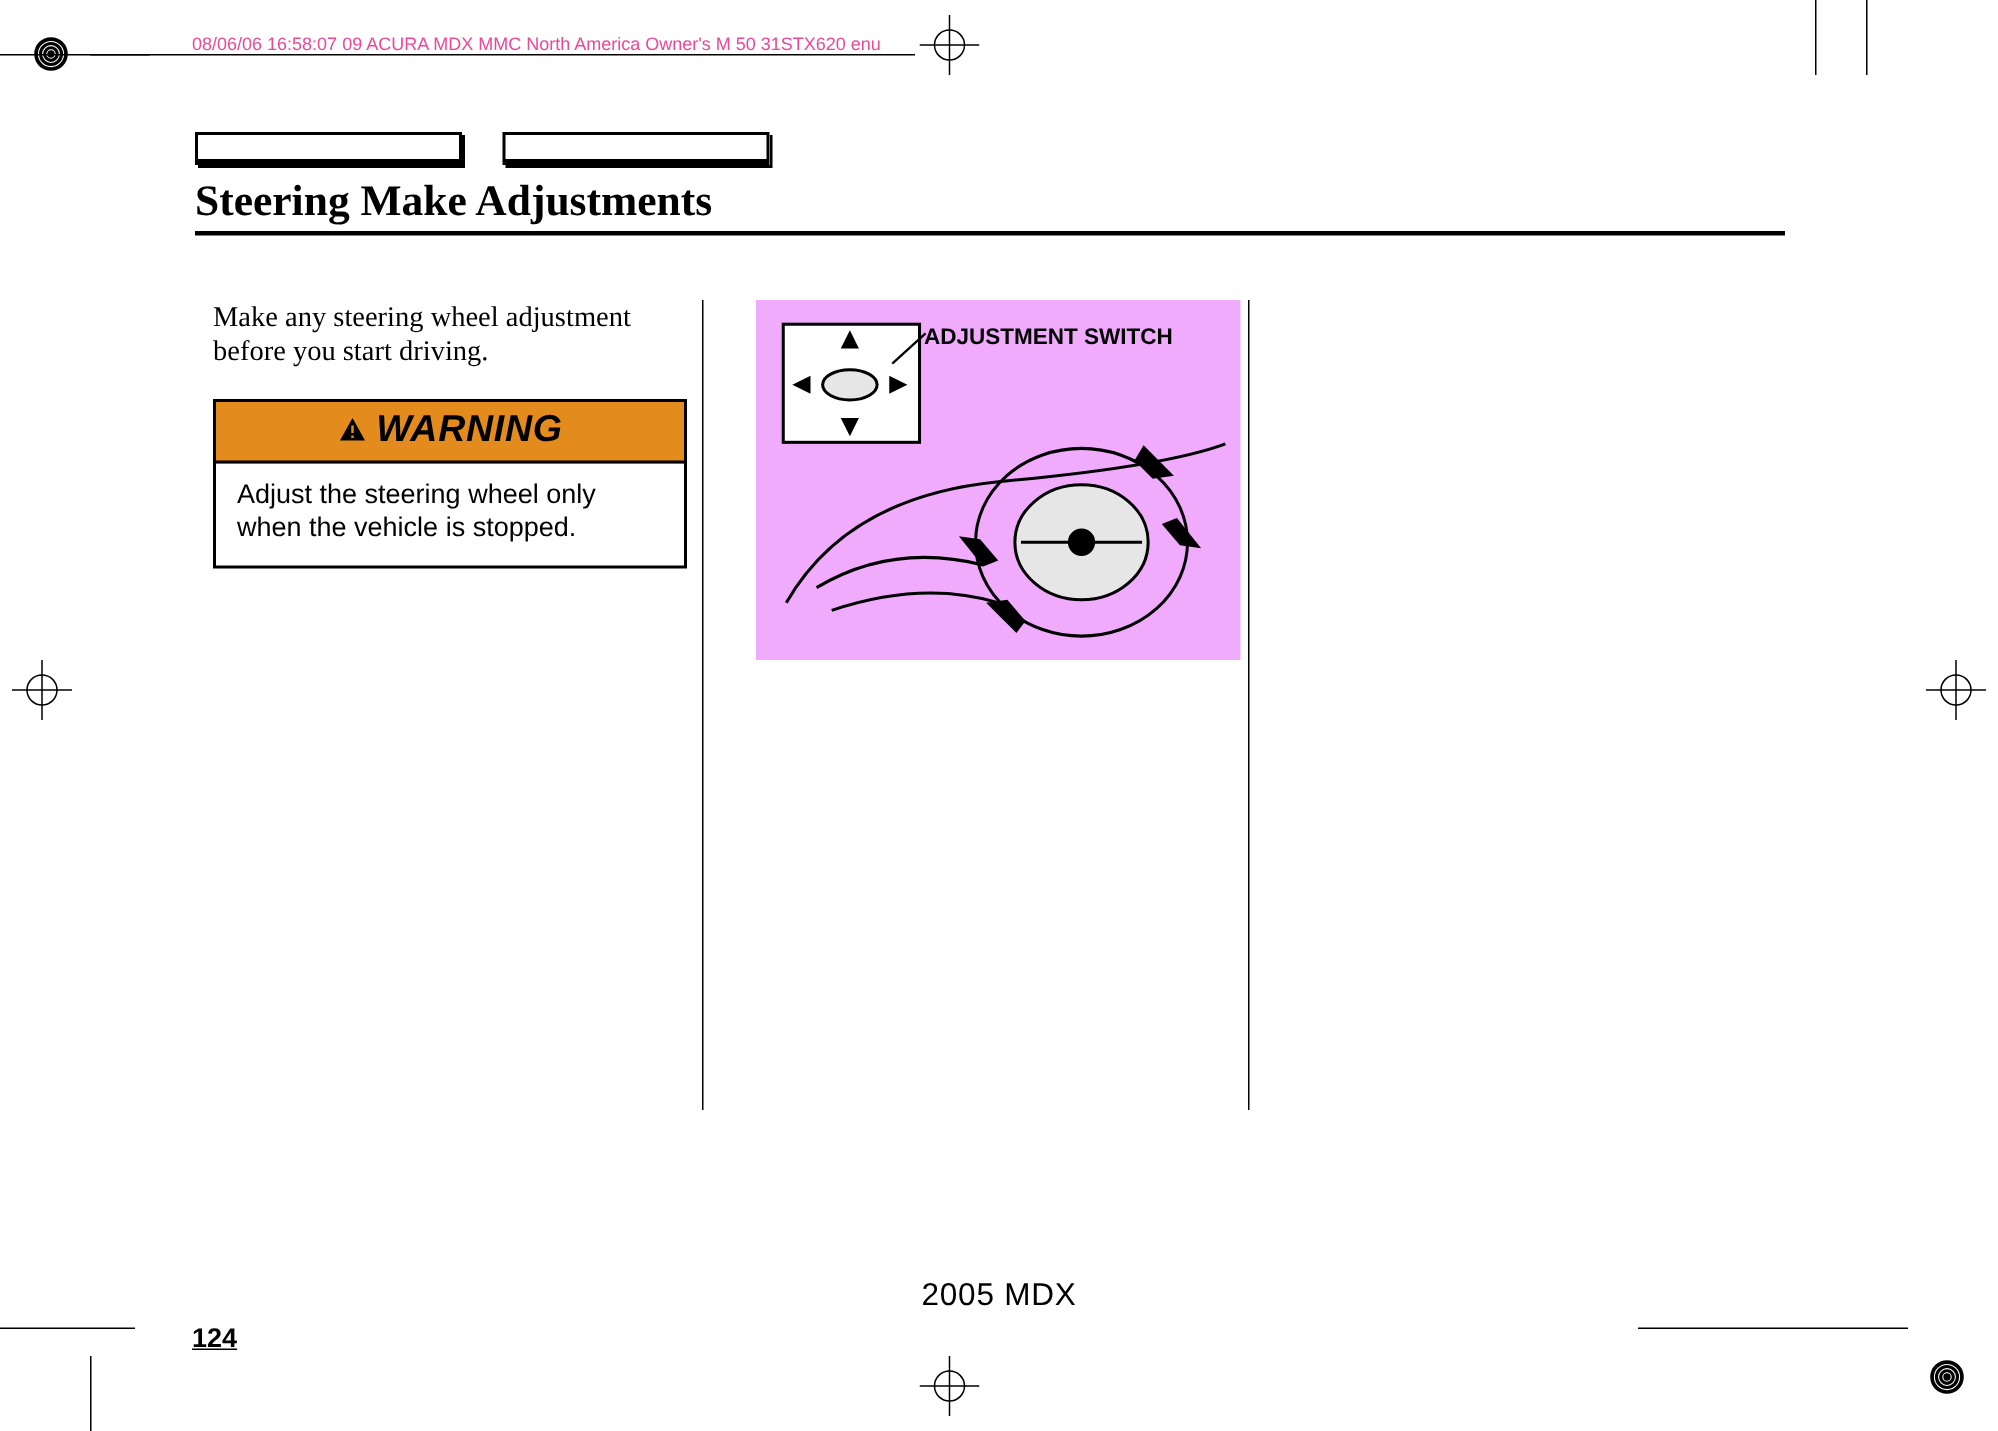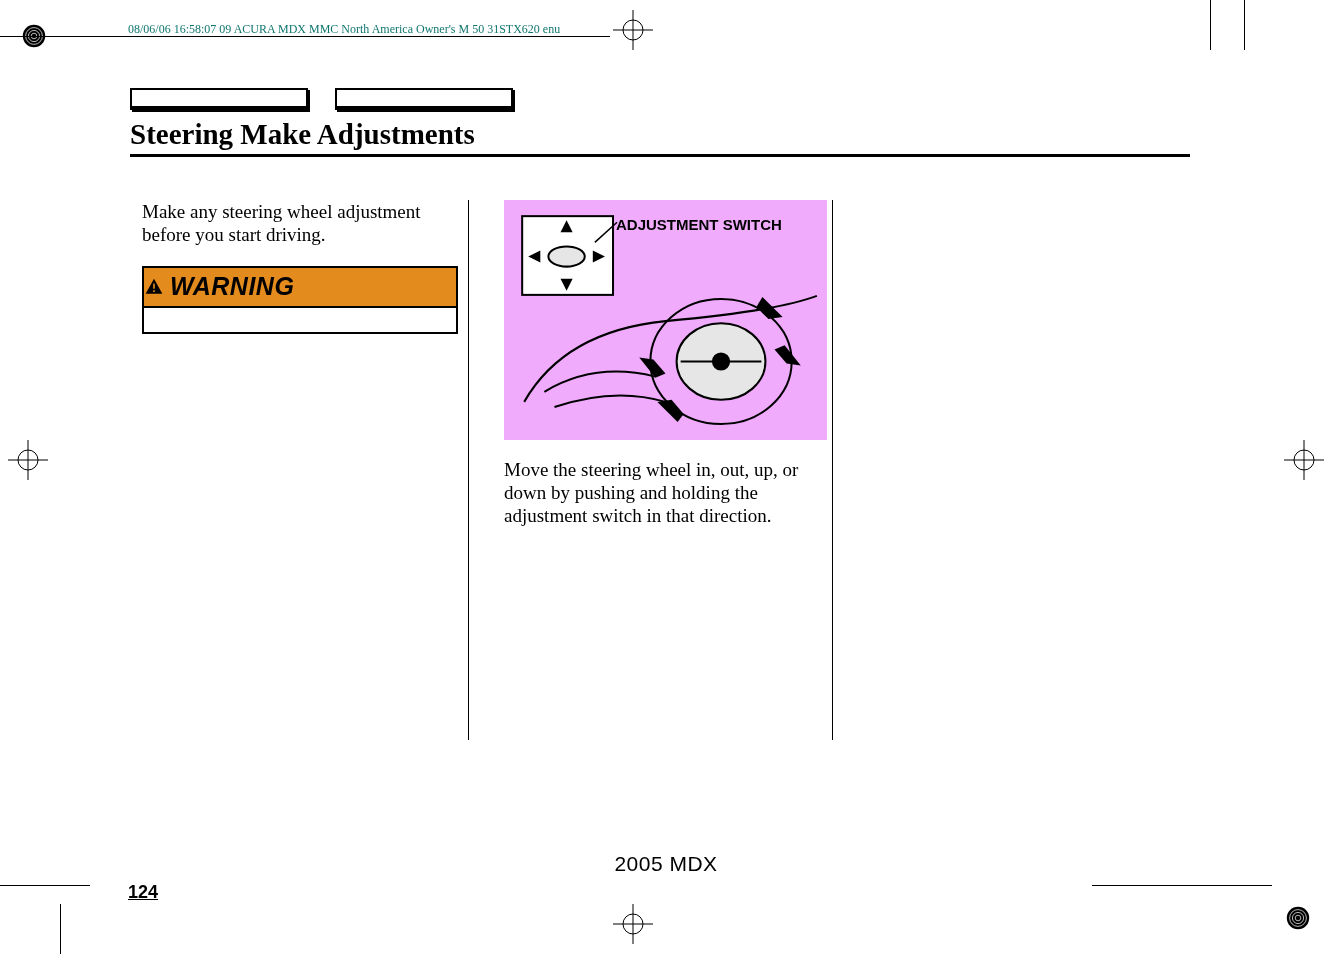--- a/index.html
+++ b/index.html
@@ -27,23 +27,23 @@
 
     
     .crosshair { position: absolute; width: 40px; height: 40px; }
     .crosshair svg { width: 100%; height: 100%; }
 
     
     .header-meta {
       position: absolute;
       top: 22px;
       left: 128px;
-      font-family: Liberation Serif, serif;
+      font-family: Liberation Sans, sans-serif;
       font-size: 12px;
-      color: #0f766e;
+      color: #ec4899;
     }
 
     
     .tab-box {
       position: absolute;
       top: 88px;
       width: 178px;
       height: 22px;
       border: 2px solid #000;
       border-bottom: 4px solid #000;
@@ -98,20 +98,21 @@
     .sep2 { left: 832px; }
 
     
     .warning-box {
       border: 2px solid #000;
       margin-top: 20px;
       width: 316px;
     }
     .warning-header {
       background: #e38b1d;
+      text-align: center;
       padding: 3px 0 4px;
       border-bottom: 2px solid #000;
     }
     .warning-header-inner {
       display: inline-flex;
       align-items: center;
       gap: 6px;
       font-family: Arial, Helvetica, sans-serif;
       font-weight: 900;
       font-size: 25px;
@@ -249,20 +250,21 @@
         <span class="warning-header-inner">
           <svg width="20" height="20" viewBox="0 0 24 24">
             <path d="M12 2 L22 20 L2 20 Z" fill="#000"></path>
             <rect x="11" y="8" width="2" height="6" fill="#e38b1d"></rect>
             <rect x="11" y="16" width="2" height="2" fill="#e38b1d"></rect>
           </svg>
           <span>WARNING</span>
         </span>
       </div>
       <div class="warning-body">
+        <p>Adjust the steering wheel only when the vehicle is stopped.</p>
       </div>
     </div>
   </div>
 
   <div class="col">
     <div class="diagram">
       <svg viewBox="0 0 320 240">
 
         <rect x="18" y="16" width="90" height="78" fill="#fff" stroke="#000" stroke-width="2"></rect>
         <g stroke="#000" stroke-width="2" fill="#e6e6e6">
@@ -290,19 +292,18 @@
           <polygon points="256,96 276,116 262,118 250,106"></polygon>
           <polygon points="278,144 294,164 280,162 268,148"></polygon>
           <polygon points="172,220 152,200 166,198 178,212"></polygon>
           <polygon points="150,176 134,156 148,158 160,172"></polygon>
         </g>
 
         <line x1="112" y1="22" x2="90" y2="42" stroke="#000" stroke-width="1.5"></line>
       </svg>
       <div class="diagram-label">ADJUSTMENT SWITCH</div>
     </div>
-    <p>Move the steering wheel in, out, up, or down by pushing and holding the adjustment switch in that direction.</p>
   </div>
 
 </div>
 
 <div class="page-number">124</div>
 <div class="model-year">2005  MDX</div>
 
 </body></html>

